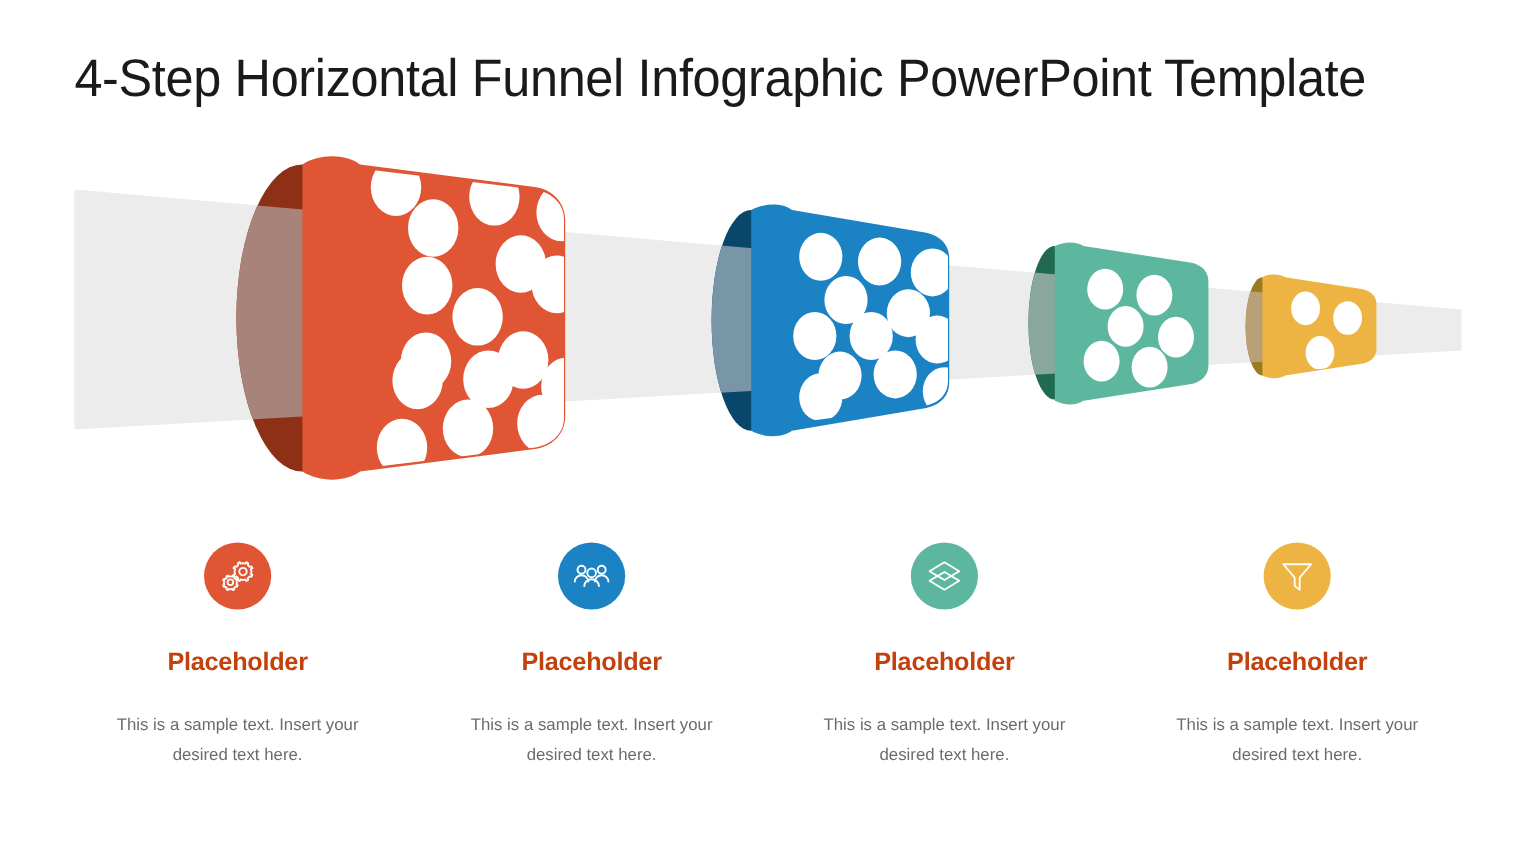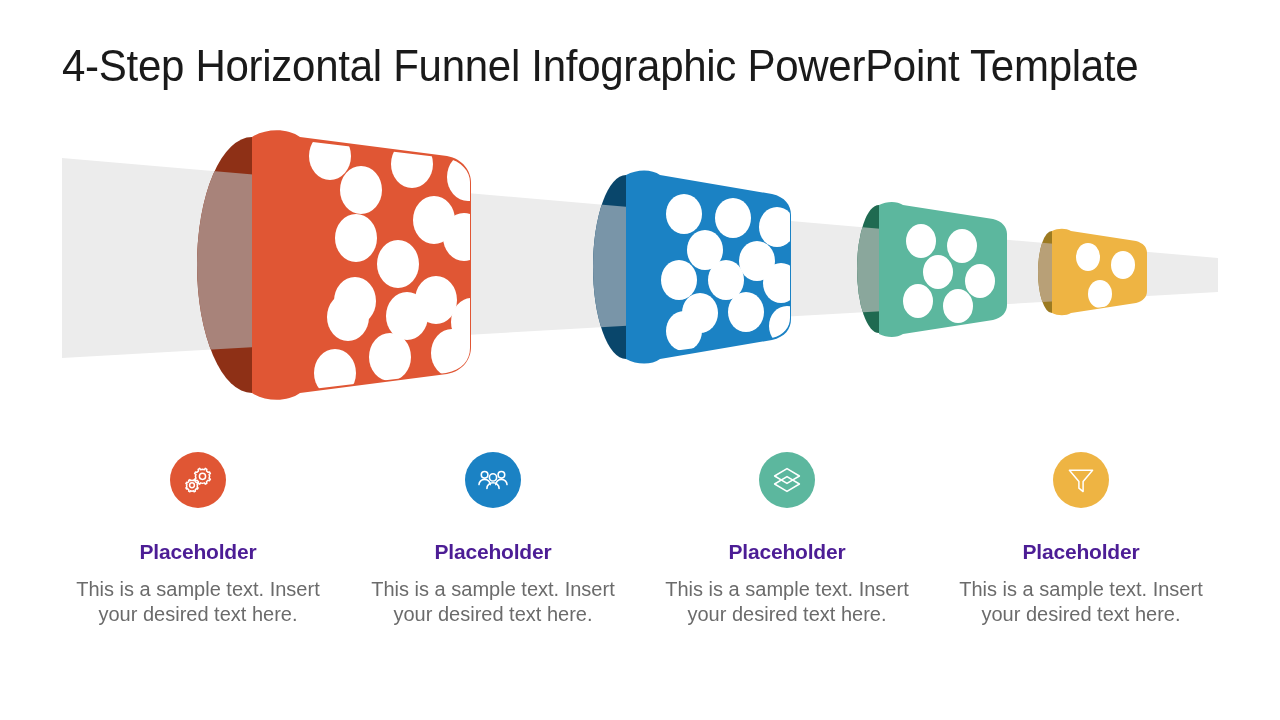--- a/index.html
+++ b/index.html
@@ -75,28 +75,28 @@
   }
 
   .step-icon-circle svg {
     display: block;
   }
 
   .step-title {
     margin-top: 32px;
     font-size: 21px;
     font-weight: bold;
-    color: #4c1d95;
+    color: #c2410c;
     letter-spacing: -0.2px;
     font-family: "Liberation Sans", sans-serif;
   }
 
   .step-desc {
-    margin-top: 13px;
-    font-size: 20px;
+    margin-top: 27px;
+    font-size: 14px;
     line-height: 25px;
     color: #6b6b6b;
     padding: 0 22px;
     font-family: "Liberation Sans", sans-serif;
   }
 </style>
 </head>
 <body>
 
 <div id="slide">

